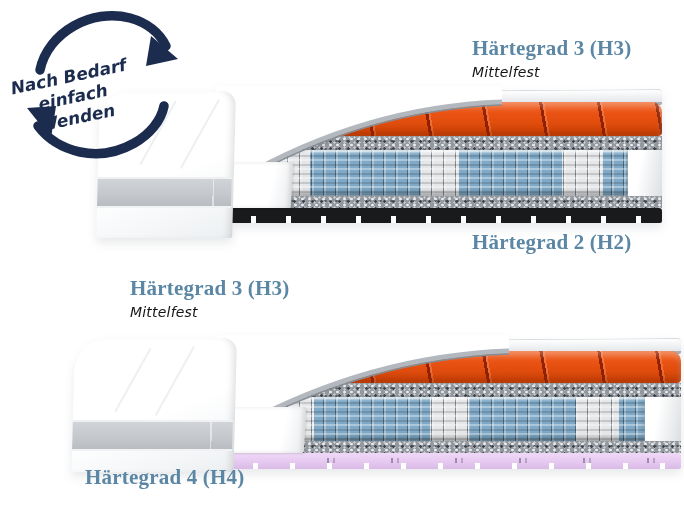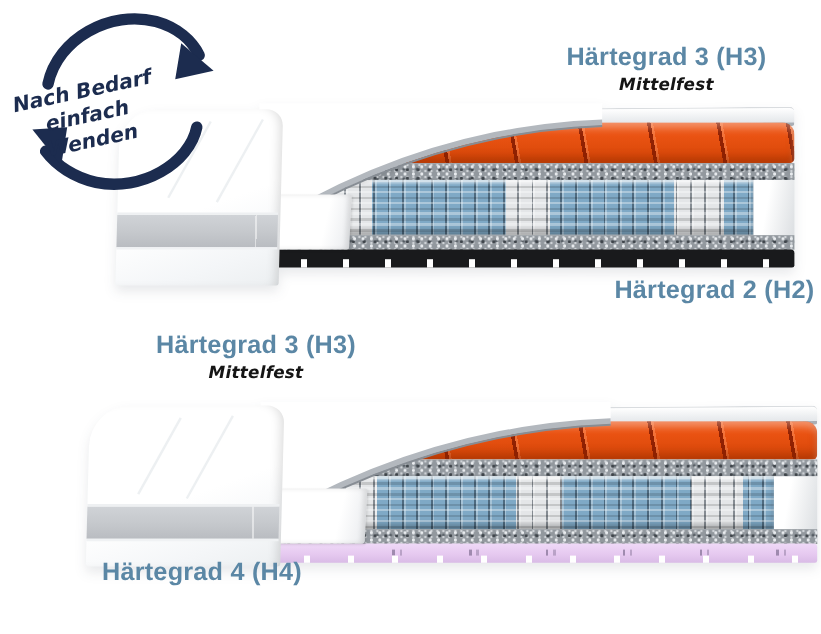--- a/index.html
+++ b/index.html
@@ -3,31 +3,31 @@
 <meta charset="utf-8">
 <style>
   html,body{margin:0;padding:0;}
   body{
     width:684px;height:528px;position:relative;overflow:hidden;
     background:#ffffff;font-family:"Liberation Sans",sans-serif;
   }
   
   .label-block{position:absolute;z-index:20;}
   .label-title{
-    font-family:Liberation Sans, sans-serif;font-weight:700;
+    font-family:Liberation Serif, serif;font-weight:700;
     font-size:21px;letter-spacing:.2px;color:var(--heading,#5b87a5);
     white-space:nowrap;
   }
   .label-sub{
-    font-family:"DejaVu Sans",sans-serif;font-style:italic;font-weight:700;
+    font-family:"DejaVu Sans",sans-serif;font-style:italic;font-weight:400;
     font-size:14px;color:var(--handwriting,#151515);margin-top:3px;
-    white-space:nowrap;letter-spacing:.2px;text-align:center;
+    white-space:nowrap;letter-spacing:.2px;
   }
   #lbl-tr{left:472px;top:36px;}
-  #lbl-mr{left:472px;top:230px;margin-left:40px;}
+  #lbl-mr{left:472px;top:230px;}
   #lbl-ml{left:130px;top:276px;}
   #lbl-bl{left:85px;top:465px;}
 
   
   #rotate-hint{position:absolute;left:4px;top:0;width:180px;height:172px;z-index:30;}
   #rotate-hint svg{position:absolute;left:0;top:0;}
   #rotate-text{
     position:absolute;left:-6px;top:66px;width:150px;text-align:center;
     transform:rotate(-12deg);
     font-family:"DejaVu Sans",sans-serif;font-style:italic;font-weight:700;

